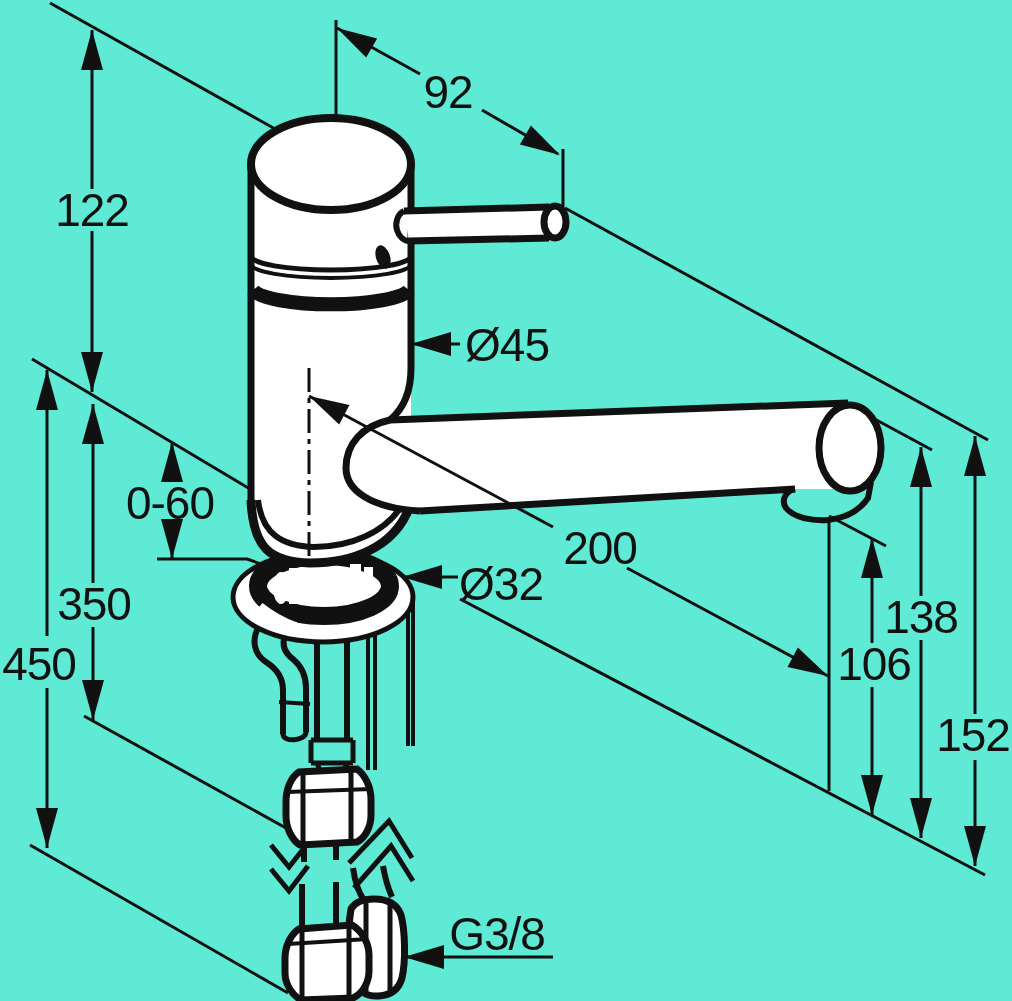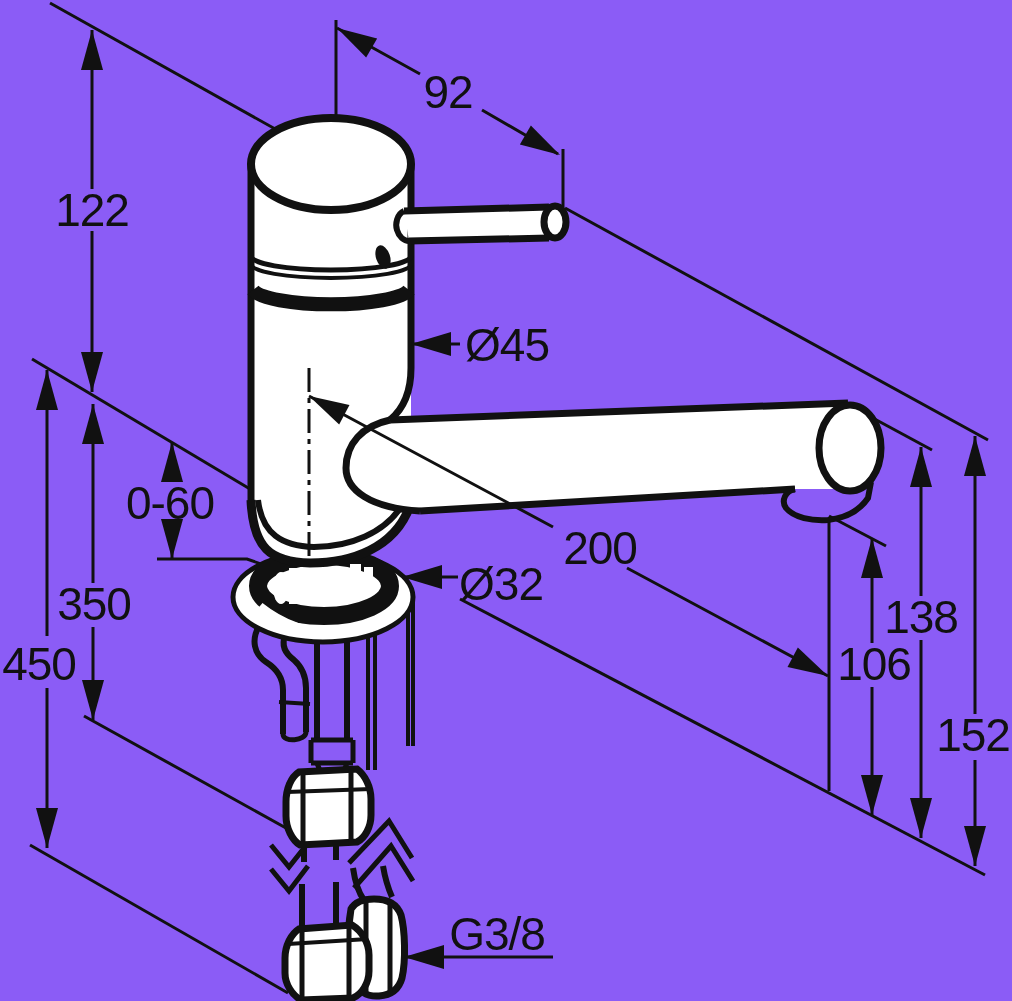--- a/index.html
+++ b/index.html
@@ -1,16 +1,16 @@
 <!DOCTYPE html>
 <html><head>
 <meta charset="utf-8">
 <style>
   html,body{margin:0;padding:0;background:#fff;}
-  .stage{position:relative;width:1012px;height:1001px;background:#8b5cf6;overflow:hidden;
+  .stage{position:relative;width:1012px;height:1001px;background:#5eead4;overflow:hidden;
          font-family:"Liberation Sans", sans-serif;}
   svg{position:absolute;left:0;top:0;}
   .ln{stroke:#111;fill:none;}
   .w7{stroke-width:7;} .w6{stroke-width:6;} .w5{stroke-width:5;} .w4{stroke-width:4;}
   .w3{stroke-width:3;} .w14{stroke-width:14;} .w9{stroke-width:9;} .w18{stroke-width:18;}
   .fw{fill:#fff;stroke:#111;}
   .ah{fill:#111;stroke:none;}
   .lbl{font-family:"Liberation Sans", sans-serif;font-size:46px;fill:#111;text-anchor:middle;letter-spacing:-1px;}
   .cl{stroke:#111;stroke-width:3;fill:none;stroke-dasharray:24 6 5 6;}
   .wht{fill:#fff;stroke:none;}

